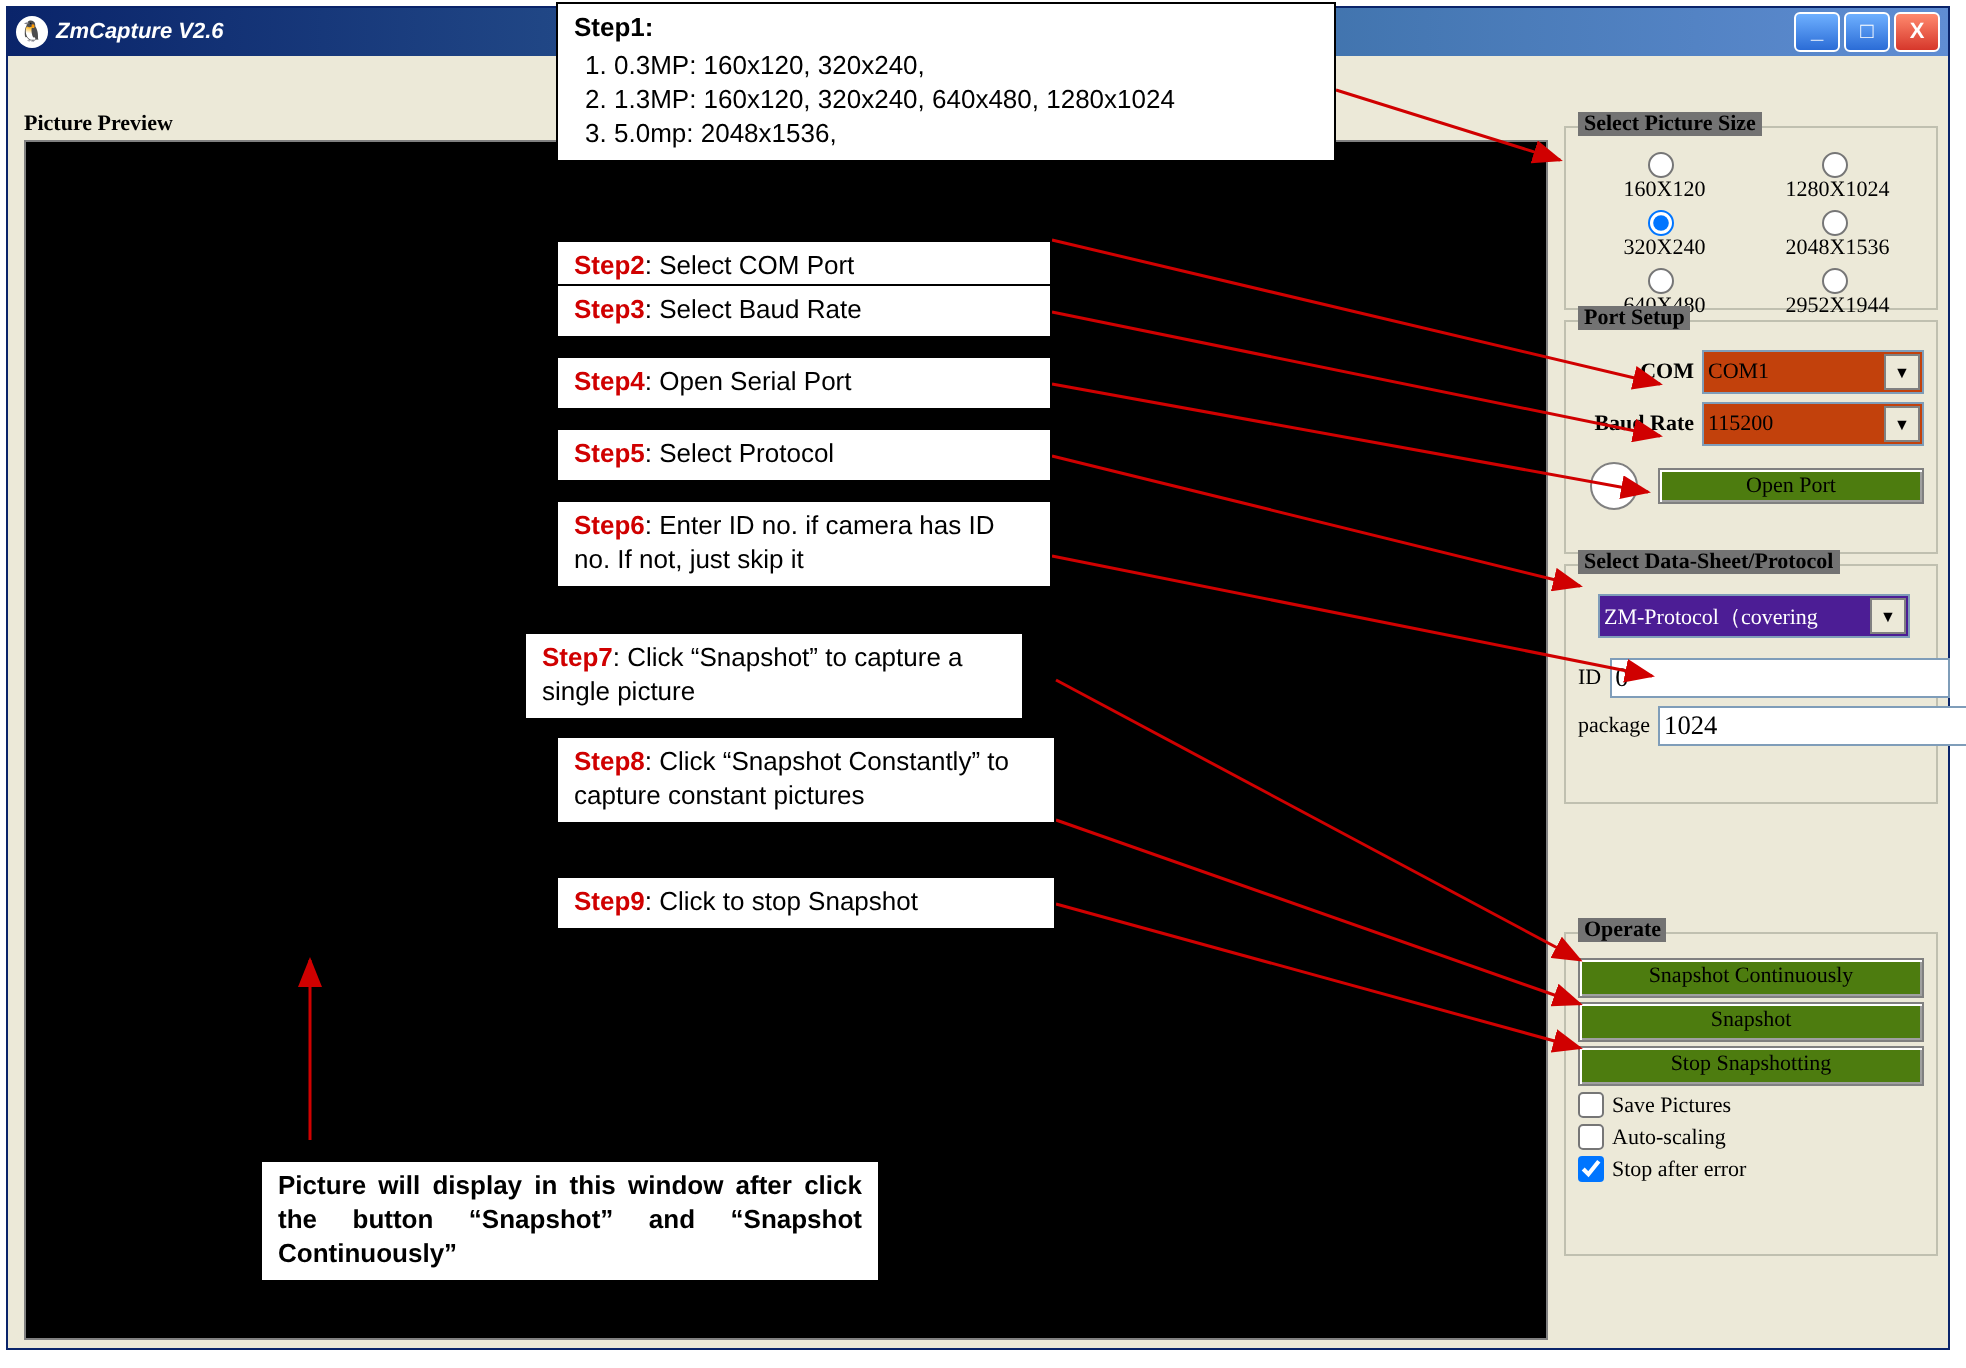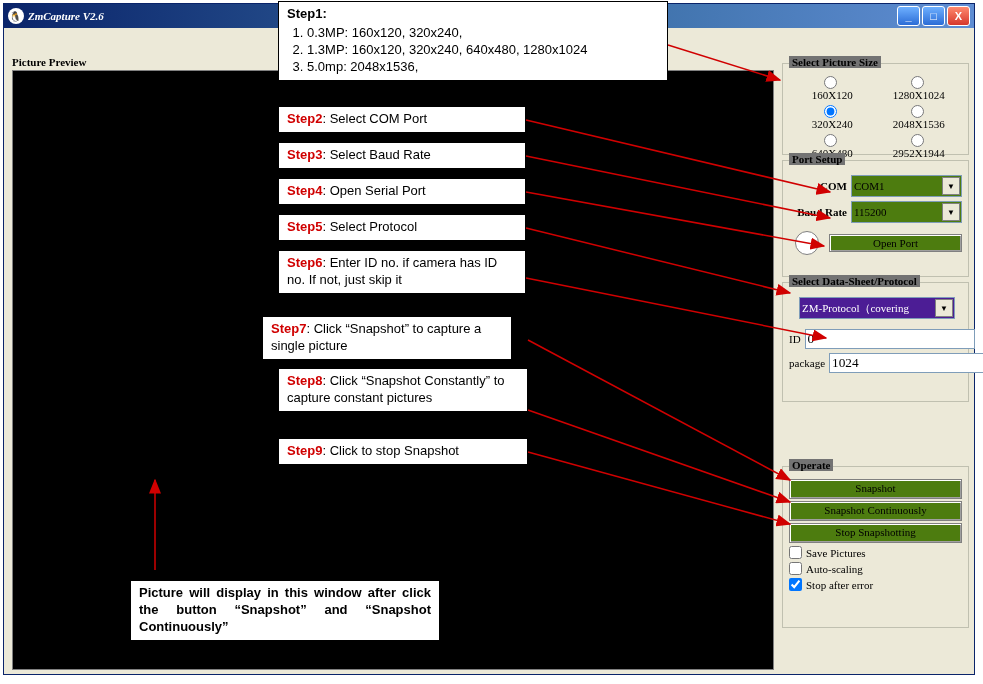--- a/index.html
+++ b/index.html
@@ -35,21 +35,21 @@
     font-weight: bold;
   }
   .title-icon {
     width: 16px; height: 16px;
     background: #fff;
     border-radius: 50%;
     margin-right: 4px;
     display:flex;align-items:center;justify-content:center;
     font-size:10px;color:#000;
   }
-  .title-text { flex: 1; font-style: italic; font-family: Liberation Serif, serif;}
+  .title-text { flex: 1; font-style: italic; font-family: Liberation Sans, sans-serif;}
   .title-buttons { display: flex; gap: 2px; }
   .title-btn {
     width: 21px; height: 18px;
     background: linear-gradient(to bottom,#6eb0ff,#2b6cd6);
     border: 1px solid #fff;
     border-radius: 3px;
     color: #fff;
     display:flex;align-items:center;justify-content:center;
     font-weight:bold;
     font-size:11px;
@@ -110,21 +110,21 @@
   .radio-item input { margin: 0 3px 0 0; }
 
   
   .panel.port { top: 132px; height: 115px; }
   .row { display:flex; align-items:center; margin: 4px 0; }
   .row label { width: 58px; text-align:right; margin-right:4px; font-family: Georgia, serif; font-weight:bold;}
   .combo {
     flex: 1;
     height: 20px;
     border: 1px solid #7f9db9;
-    background: #4d7c0f;
+    background: #c2410c;
     display:flex;align-items:center;
     padding: 0 2px;
     font-family: Georgia, serif;
     position: relative;
   }
   .combo .arrow {
     position:absolute;right:1px;top:1px;
     width:16px;height:16px;
     background:#ece9d8;
     border:1px solid #808080;
@@ -170,21 +170,21 @@
     font-family: Arial, sans-serif;
     font-size: 13px;
     line-height: 1.3;
     z-index: 50;
   }
   .stepnum { color: #d00000; font-weight: bold; }
   .callout ol { margin:2px 0 0 0; padding-left: 20px;}
   .callout ol li { margin: 0; }
 
   .callout.c1 { left: 278px; top: 1px; width: 390px; text-align:left;}
-  .callout.c2 { left: 278px; top: 106px; width: 248px;}
+  .callout.c2 { left: 278px; top: 120px; width: 248px;}
   .callout.c3 { left: 278px; top: 142px; width: 248px;}
   .callout.c4 { left: 278px; top: 178px; width: 248px;}
   .callout.c5 { left: 278px; top: 214px; width: 248px;}
   .callout.c6 { left: 278px; top: 250px; width: 248px;}
   .callout.c7 { left: 262px; top: 316px; width: 250px;}
   .callout.c8 { left: 278px; top: 368px; width: 250px;}
   .callout.c9 { left: 278px; top: 438px; width: 250px;}
   .callout.cP { left: 130px; top: 580px; width: 310px; text-align: justify;}
 
   
@@ -292,22 +292,22 @@
         <div class="field-row">
           <label>package</label>
           <input type="text" value="1024" style="">
         </div>
       </div>
     </div>
 
     <div class="panel operate">
       <div class="legend">Operate</div>
       <div class="panel-body">
+        <div class="btn">Snapshot Continuously</div>
         <div class="btn">Snapshot</div>
-        <div class="btn">Snapshot Continuously</div>
         <div class="btn">Stop Snapshotting</div>
         <label class="chk">
           <input type="checkbox" id="chk-save" style=""> 
             <span>Save Pictures</span>
         </label>
         <label class="chk">
           <input type="checkbox" id="chk-auto" style=""> 
             <span>Auto-scaling</span>
         </label>
         <label class="chk">

